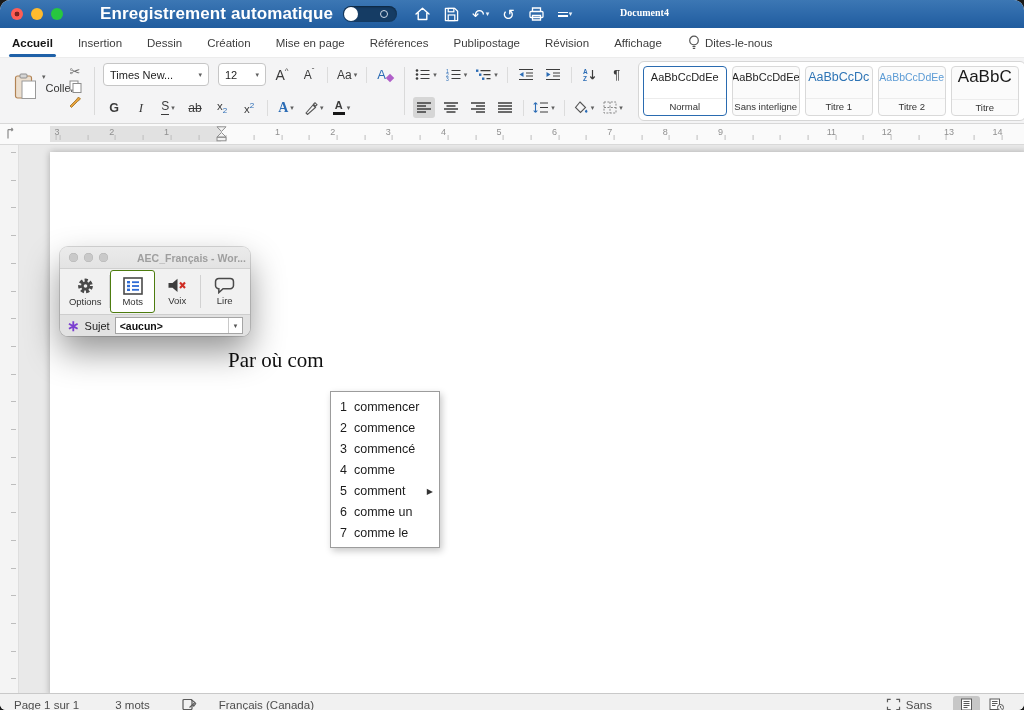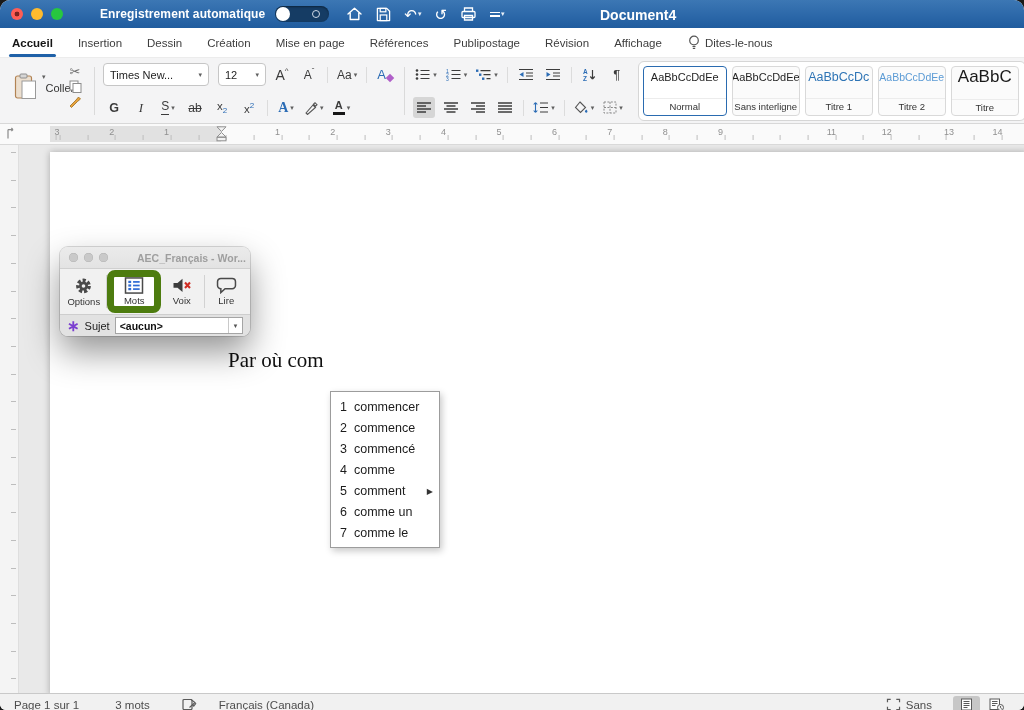--- a/index.html
+++ b/index.html
@@ -6,31 +6,31 @@
   .win{width:1024px;height:710px;position:relative;overflow:hidden;border-radius:10px 10px 6px 6px;
        font-family:"Liberation Sans",sans-serif;background:#fff;}
   
   .titlebar{height:28px;background:linear-gradient(180deg,#407bb8 0%,#3c77b4 0%,#2c68a9 55%,#205c9e 100%);
             display:flex;align-items:center;color:#fff;position:relative;}
   .dots{display:flex;gap:8px;margin-left:11px;}
   .dot{width:12px;height:12px;border-radius:50%;}
   .dot.red{background:radial-gradient(circle at 50% 50%,#7e2420 0 2.4px,#ff5d55 2.6px);}
   .dot.yellow{background:#febb2e;}
   .dot.green{background:#27c73f;}
-  .autosave{font-size:12px;font-weight:bold;margin-left:37px;letter-spacing:.1px;}
+  .autosave{font-size:17px;font-weight:bold;margin-left:37px;letter-spacing:.1px;}
   .toggle{width:54px;height:16px;border-radius:9px;background:#153c64;margin-left:10px;position:relative;box-shadow:inset 0 1px 2px rgba(0,0,0,.4);}
   .knob{position:absolute;left:1px;top:1px;width:14px;height:14px;border-radius:50%;background:#fff;}
   .off-ring{position:absolute;right:9px;top:4px;width:6px;height:6px;border-radius:50%;border:1.5px solid #cfd9e6;}
   .tb-icons{display:flex;align-items:center;gap:13px;margin-left:17px;}
   .tb-ic{display:flex;align-items:center;justify-content:center;height:20px;color:#fff;}
   .tb-glyph{font-size:15px;line-height:1;color:#fff;}
   .tb-chev{font-size:7px;margin-left:1px;color:#e9f1f9;}
   .more-lines{display:flex;flex-direction:column;gap:2px;align-items:center;}
   .more-lines i{display:block;width:10px;height:1.5px;background:#fff;}
-  .doc-title{position:absolute;left:600px;top:7px;font-size:14px;font-weight:bold;color:#fff;}
+  .doc-title{position:absolute;left:620px;top:7px;font-size:10px;font-weight:bold;color:#fff;font-family:Liberation Serif, serif;}
   
   .tabsrow{height:29px;background:#ffffff;display:flex;align-items:center;padding-left:12px;border-bottom:1px solid #ececec;}
   .tabs{display:flex;align-items:center;gap:25px;}
   .tab{font-size:11.5px;color:#3d3d3d;position:relative;cursor:default;white-space:nowrap;}
   .tab.active{font-weight:bold;color:#151515;}
   .tab.active::after{content:"";position:absolute;left:-3px;right:-3px;bottom:-8px;height:3px;border-radius:2px;background:#1f61a8;}
   .tellme{display:flex;align-items:center;gap:5px;margin-left:26px;font-size:11.5px;color:#3d3d3d;}
   
   .ribbon{height:60px;background:#f4f4f5;border-bottom:1px solid #d8d8d8;display:flex;align-items:stretch;padding:3px 0 2px 10px;overflow:hidden;}
   .rgroup{display:flex;flex-direction:column;justify-content:space-between;padding:1px 4px;}
@@ -88,21 +88,21 @@
   
   .wq{position:absolute;left:60px;top:102px;width:190px;border-radius:8px;background:#f0f0f0;
       box-shadow:0 16px 34px rgba(0,0,0,.42),0 0 0 1px rgba(0,0,0,.14);overflow:hidden;}
   .wq-title{height:21px;background:linear-gradient(#ebebeb,#e3e3e3);border-bottom:1px solid #d0d0d0;display:flex;align-items:center;padding:0 9px;gap:20px;}
   .wq-dots{display:flex;gap:6px;}
   .wq-dot{width:9px;height:9px;border-radius:50%;background:#c9c9c9;box-shadow:inset 0 0 0 .5px #b3b3b3;}
   .wq-title-text{color:#9e9e9e;font-size:10.5px;font-weight:bold;margin-left:9px;white-space:nowrap;}
   .wq-tools{display:flex;align-items:stretch;height:43px;padding:1px 3px;background:#f1f1f1;}
   .wq-btn{width:43px;display:flex;flex-direction:column;align-items:center;justify-content:center;gap:1px;border:1px solid transparent;}
   .wq-btn .lbl{font-size:9.5px;color:#333;}
-  .wq-btn.active{background:#fff;border:7px solid #4d7c0f;border-radius:8px;text-align:right;}
+  .wq-btn.active{background:#fff;border:1px solid #4d7c0f;border-radius:3px;text-align:right;}
   .wq-div{width:1px;background:#d2d2d2;margin:5px 1px;}
   .wq-subject{height:21px;background:#e2e2e2;border-top:1px solid #cecece;display:flex;align-items:center;padding:0 7px;gap:5px;}
   .asterisk{color:#7b3fd0;font-size:15px;font-weight:bold;line-height:1;}
   .subj-label{font-size:11px;color:#1c1c1c;}
   .subj-select{flex:1;height:15px;background:#fff;border:1px solid #a5a5a5;display:flex;align-items:center;font-size:10.5px;font-weight:bold;color:#111;}
   .subj-select .val{flex:1;padding:0 4px;white-space:nowrap;overflow:hidden;}
   .subj-select .selchev{width:13px;align-self:stretch;border-left:1px solid #c9c9c9;display:flex;align-items:center;justify-content:center;font-size:6px;color:#555;}
   
   .predict{position:absolute;left:330px;top:246px;width:108px;background:#fff;border:1px solid #9c9c9c;
            box-shadow:2px 3px 7px rgba(0,0,0,.22);padding:4px 0;}

